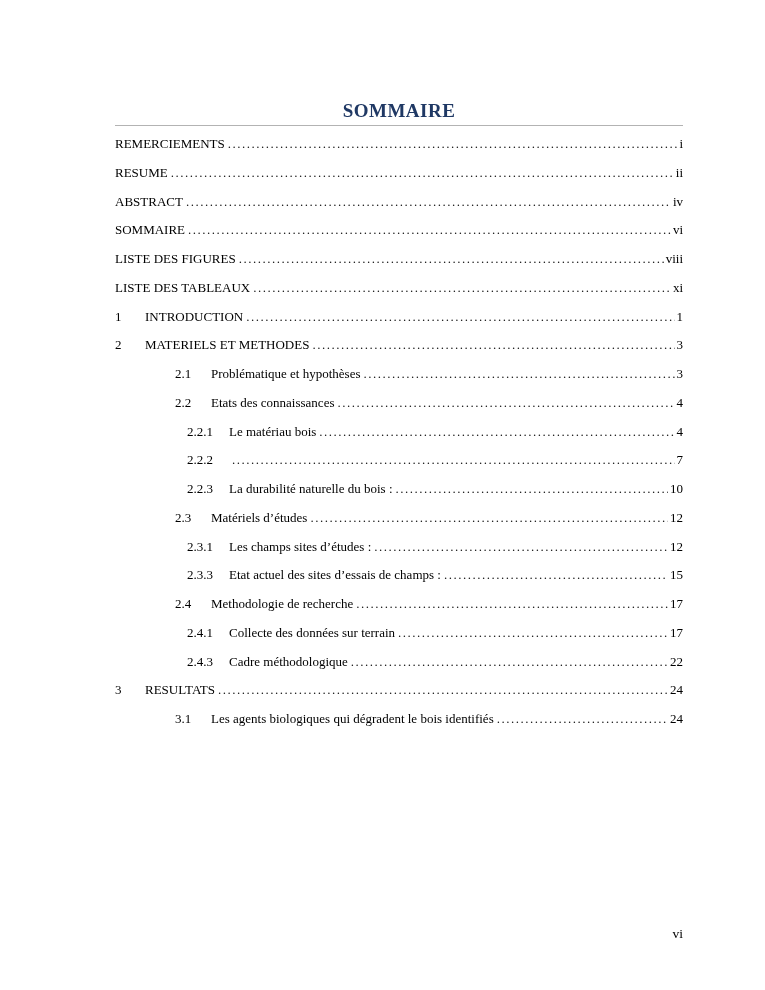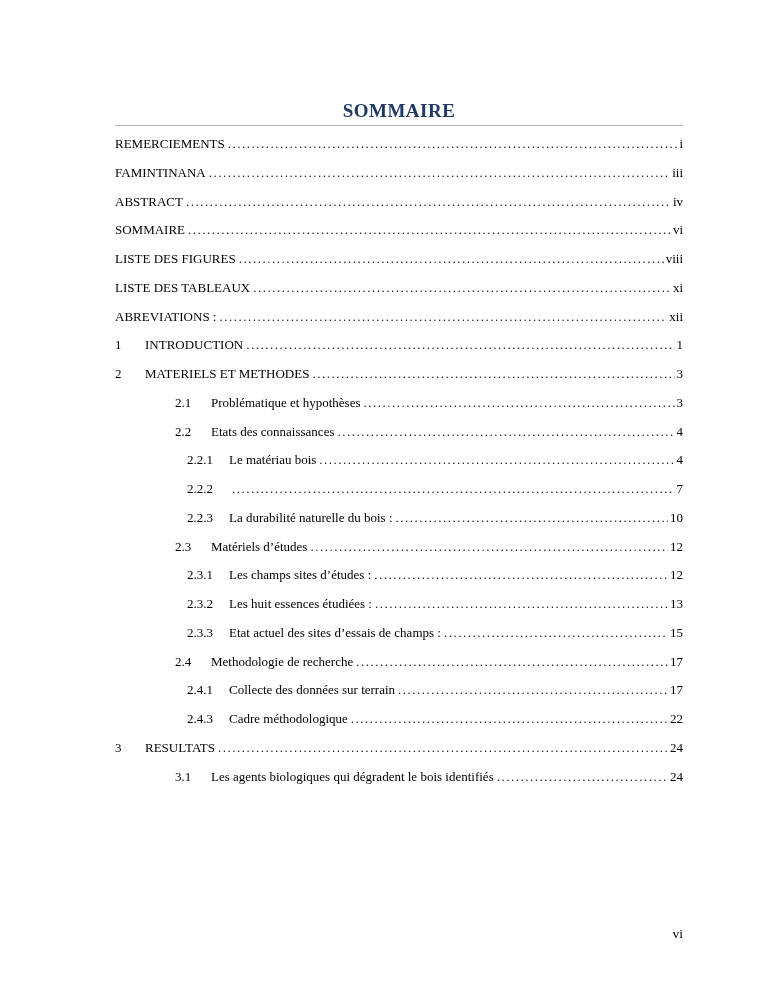--- a/index.html
+++ b/index.html
@@ -84,23 +84,23 @@
 
   <div class="toc-list">
       <div class="toc-row level-0">
 
     <span class="toc-label">REMERCIEMENTS</span>
     <span class="toc-leader"></span>
     <span class="toc-page">i</span>
   </div>
       <div class="toc-row level-0">
 
-    <span class="toc-label">FAMINTINANA</span>
-    <span class="toc-leader"></span>
-    <span class="toc-page">iii</span>
+    <span class="toc-label">RESUME</span>
+    <span class="toc-leader"></span>
+    <span class="toc-page">ii</span>
   </div>
       <div class="toc-row level-0">
 
     <span class="toc-label">ABSTRACT</span>
     <span class="toc-leader"></span>
     <span class="toc-page">iv</span>
   </div>
       <div class="toc-row level-0">
 
     <span class="toc-label">SOMMAIRE</span>
@@ -111,26 +111,20 @@
 
     <span class="toc-label">LISTE DES FIGURES</span>
     <span class="toc-leader"></span>
     <span class="toc-page">viii</span>
   </div>
       <div class="toc-row level-0">
 
     <span class="toc-label">LISTE DES TABLEAUX</span>
     <span class="toc-leader"></span>
     <span class="toc-page">xi</span>
-  </div>
-      <div class="toc-row level-0">
-
-    <span class="toc-label">ABREVIATIONS :</span>
-    <span class="toc-leader"></span>
-    <span class="toc-page">xii</span>
   </div>
       <div class="toc-row level-1">
     <span class="toc-num">1</span>
     <span class="toc-label">INTRODUCTION</span>
     <span class="toc-leader"></span>
     <span class="toc-page">1</span>
   </div>
       <div class="toc-row level-1">
     <span class="toc-num">2</span>
     <span class="toc-label">MATERIELS ET METHODES</span>
@@ -172,26 +166,20 @@
     <span class="toc-leader"></span>
     <span class="toc-page">12</span>
   </div>
       <div class="toc-row level-3">
     <span class="toc-num">2.3.1</span>
     <span class="toc-label">Les champs sites d’études :</span>
     <span class="toc-leader"></span>
     <span class="toc-page">12</span>
   </div>
       <div class="toc-row level-3">
-    <span class="toc-num">2.3.2</span>
-    <span class="toc-label">Les huit essences étudiées :</span>
-    <span class="toc-leader"></span>
-    <span class="toc-page">13</span>
-  </div>
-      <div class="toc-row level-3">
     <span class="toc-num">2.3.3</span>
     <span class="toc-label">Etat actuel des sites d’essais de champs :</span>
     <span class="toc-leader"></span>
     <span class="toc-page">15</span>
   </div>
       <div class="toc-row level-2">
     <span class="toc-num">2.4</span>
     <span class="toc-label">Methodologie de recherche</span>
     <span class="toc-leader"></span>
     <span class="toc-page">17</span>

